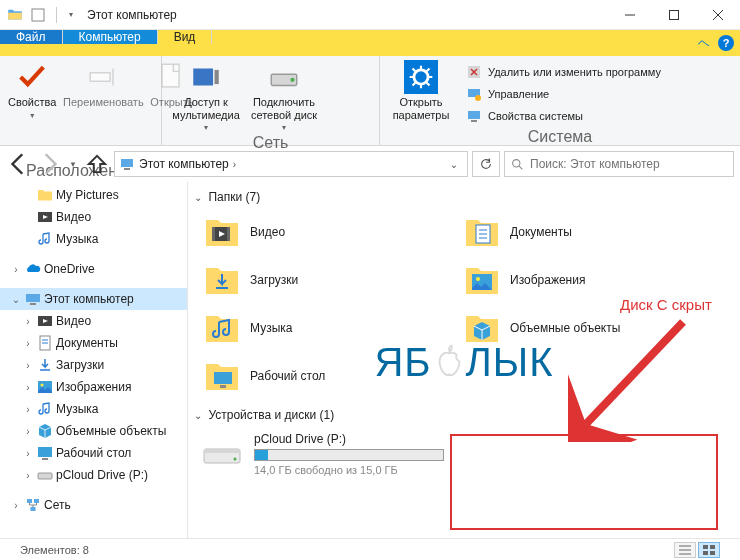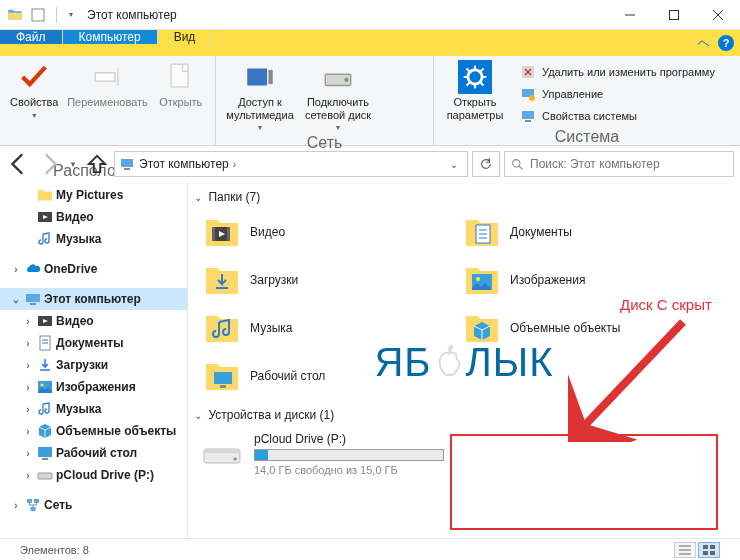--- a/index.html
+++ b/index.html
@@ -45,21 +45,21 @@
 .addr-dd { margin-left: auto; width: 18px; text-align: center; font-size: 10px; color: #555; }
 .refresh-box { width: 28px; height: 26px; border: 1px solid #ccc; display: flex; align-items: center; justify-content: center; font-size: 13px; }
 .search-box { width: 230px; height: 26px; border: 1px solid #ccc; display: flex; align-items: center; padding: 0 6px; gap: 6px; color: #888; }
 .search-box svg { width: 13px; height: 13px; }
 .search-box input { border: none; outline: none; font-size: 12px; flex: 1; color: #333; background: transparent; }
 
 
 .body-split { display: flex; height: 360px; }
 
 
-.nav-pane { width: 188px; border-right: 1px solid #e6e6e6; overflow: hidden; padding: 2px 0; font-weight: bold; }
+.nav-pane { width: 188px; border-right: 1px solid #e6e6e6; overflow: hidden; padding: 2px 0; }
 .tree-item { display: flex; align-items: center; height: 22px; padding-left: 10px; gap: 2px; font-size: 12px; cursor: pointer; }
 .tree-item .exp { width: 12px; font-size: 10px; color: #666; text-align: center; }
 .tree-item .ico { width: 18px; height: 18px; display: flex; align-items: center; justify-content: center; }
 .tree-item.selected { background: #cce8ff; }
 .tree-child { padding-left: 22px; }
 
 
 .content-pane { flex: 1; position: relative; padding: 4px 6px; }
 .group-header { display: flex; align-items: center; gap: 6px; font-size: 12px; color: #222; padding: 4px 0 6px; }
 .group-header .chev { font-size: 10px; color: #555; }
@@ -135,21 +135,21 @@
   <div class="tab active">Компьютер</div>
   <div class="tab">Вид</div>
   <div class="tabs-right">
     <span class="chev-up">ヘ</span>
     <span class="help-icon">?</span>
   </div>
 </div>
 
 <div class="ribbon">
 
-  <div class="ribbon-group" style="width:216px;gap:40px;">
+  <div class="ribbon-group" style="width:162px;gap:40px;">
     <div class="ribbon-group-content">
       <div class="rbtn">
         <div class="rbtn-icon">
             <svg viewBox="0 0 24 24">
               <path fill="none" stroke="#d83b01" stroke-width="3" d="M4 12l5 5L20 5"></path>
             </svg>
           </div>
         <span>Свойства</span>
         <span style="font-size:8px;color:#666">▾</span>
       </div>

